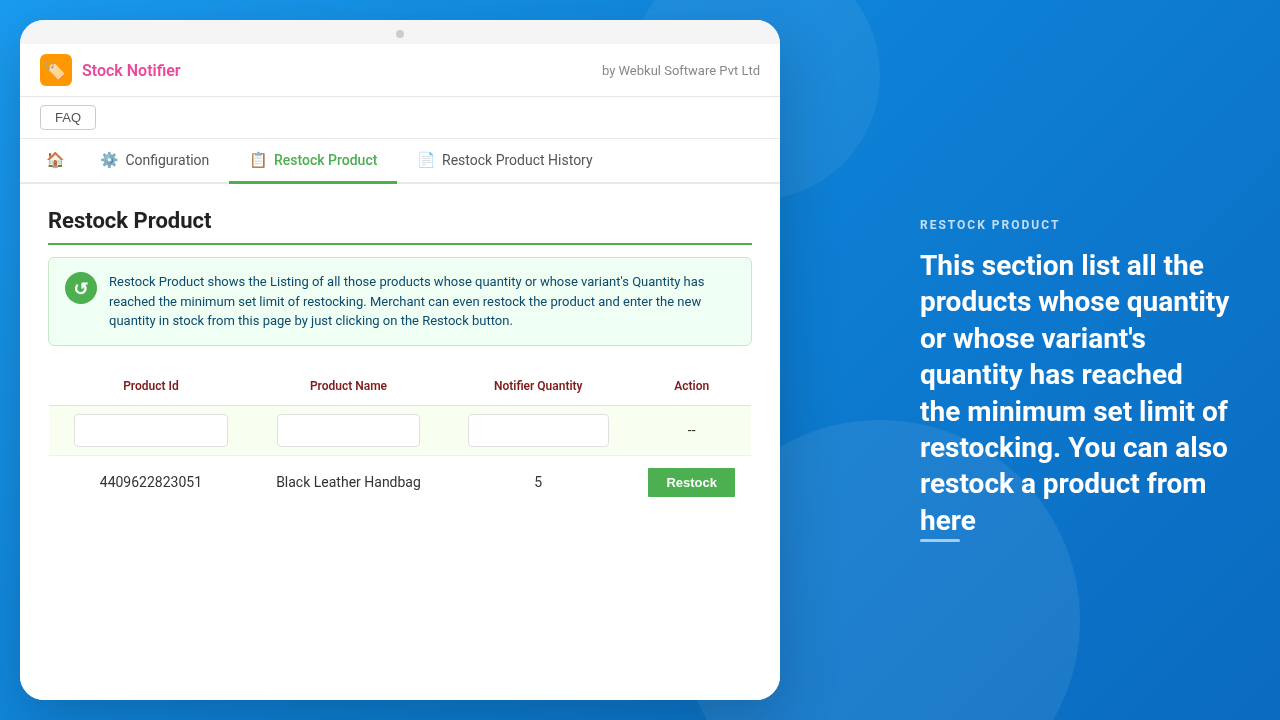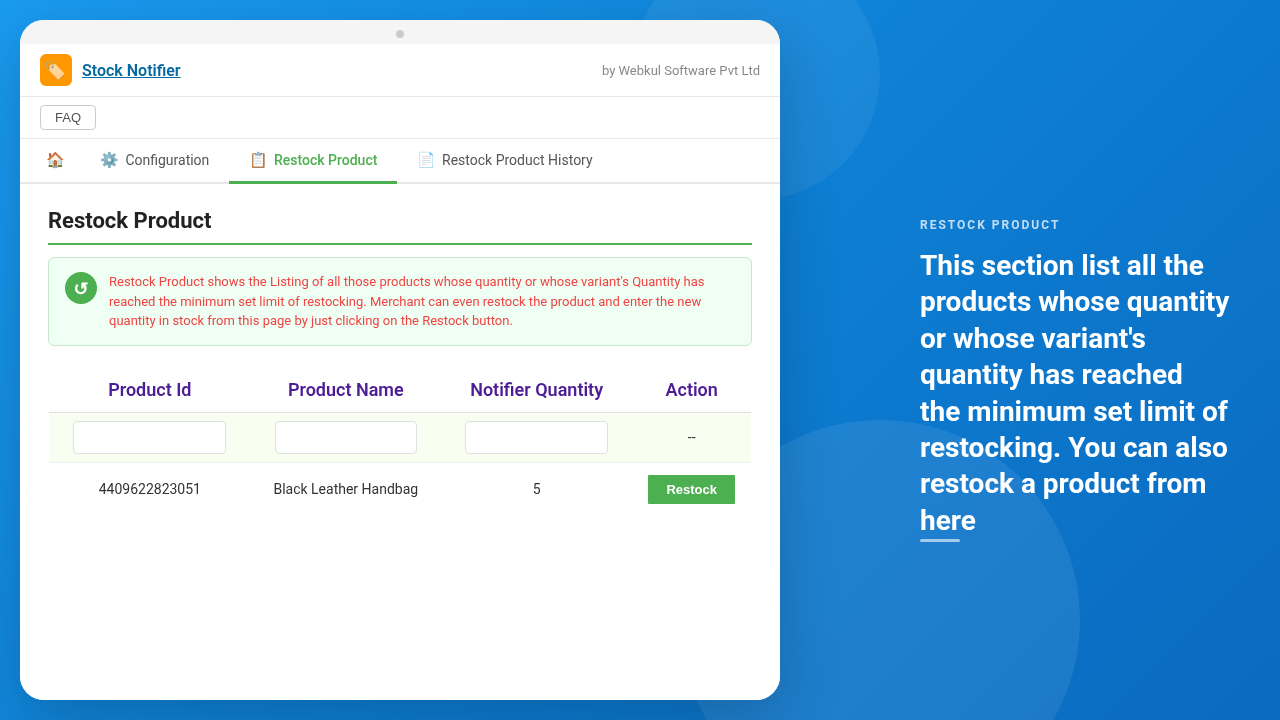--- a/index.html
+++ b/index.html
@@ -87,22 +87,21 @@
       border-radius: 6px;
       display: flex;
       align-items: center;
       justify-content: center;
       color: white;
       font-size: 18px;
     }
     .app-title {
       font-size: 16px;
       font-weight: 600;
-      color: #0369a1;
-      text-decoration: underline;
+      color: #ec4899;
     }
     .app-subtitle {
       font-size: 13px;
       color: #888;
     }
 
     
     .faq-bar {
       padding: 8px 20px;
       background: #fff;
@@ -185,41 +184,41 @@
       border-radius: 50%;
       display: flex;
       align-items: center;
       justify-content: center;
       color: white;
       font-size: 18px;
       font-weight: bold;
     }
     .info-text {
       font-size: 13px;
-      color: #ef4444;
+      color: #0c4a6e;
       line-height: 1.5;
     }
 
     
     .data-table {
       width: 100%;
       border-collapse: collapse;
       border: 1px solid #e0e0e0;
       border-radius: 6px;
       overflow: hidden;
     }
     .data-table thead tr {
       background: #fff;
     }
     .data-table th {
       padding: 12px 16px;
       text-align: center;
-      font-size: 18px;
+      font-size: 12px;
       font-weight: 600;
-      color: #4c1d95;
+      color: #7f1d1d;
       border-bottom: 1px solid #e0e0e0;
     }
     .data-table td {
       padding: 12px 16px;
       text-align: center;
       font-size: 14px;
       color: #333;
       border-bottom: 1px solid #f0f0f0;
     }
     .filter-row td {

